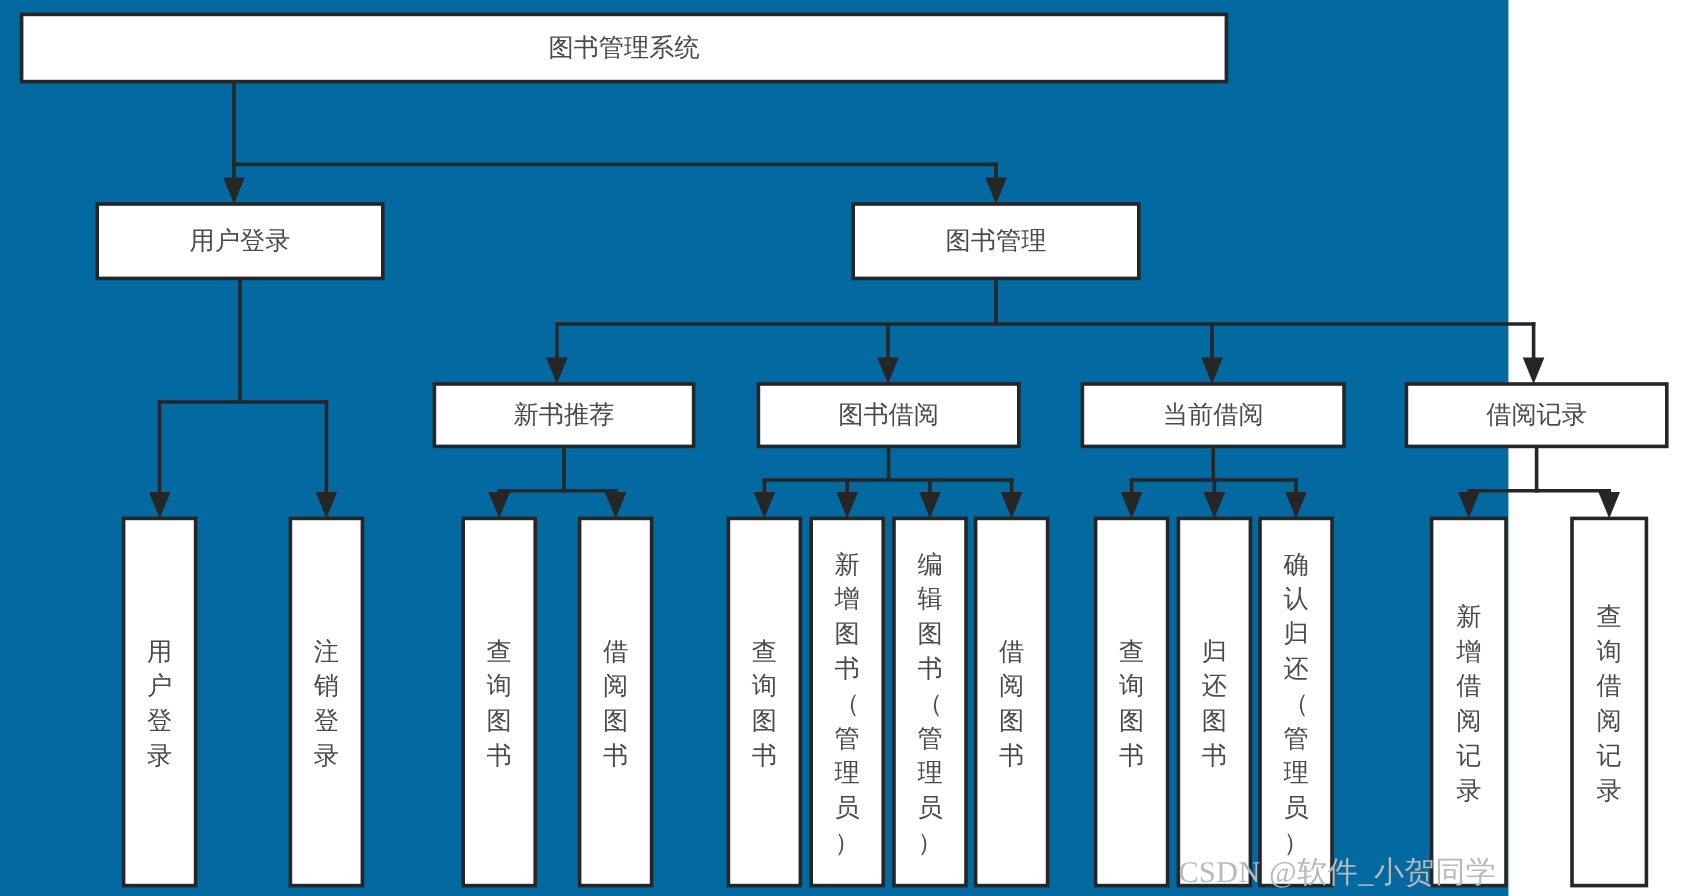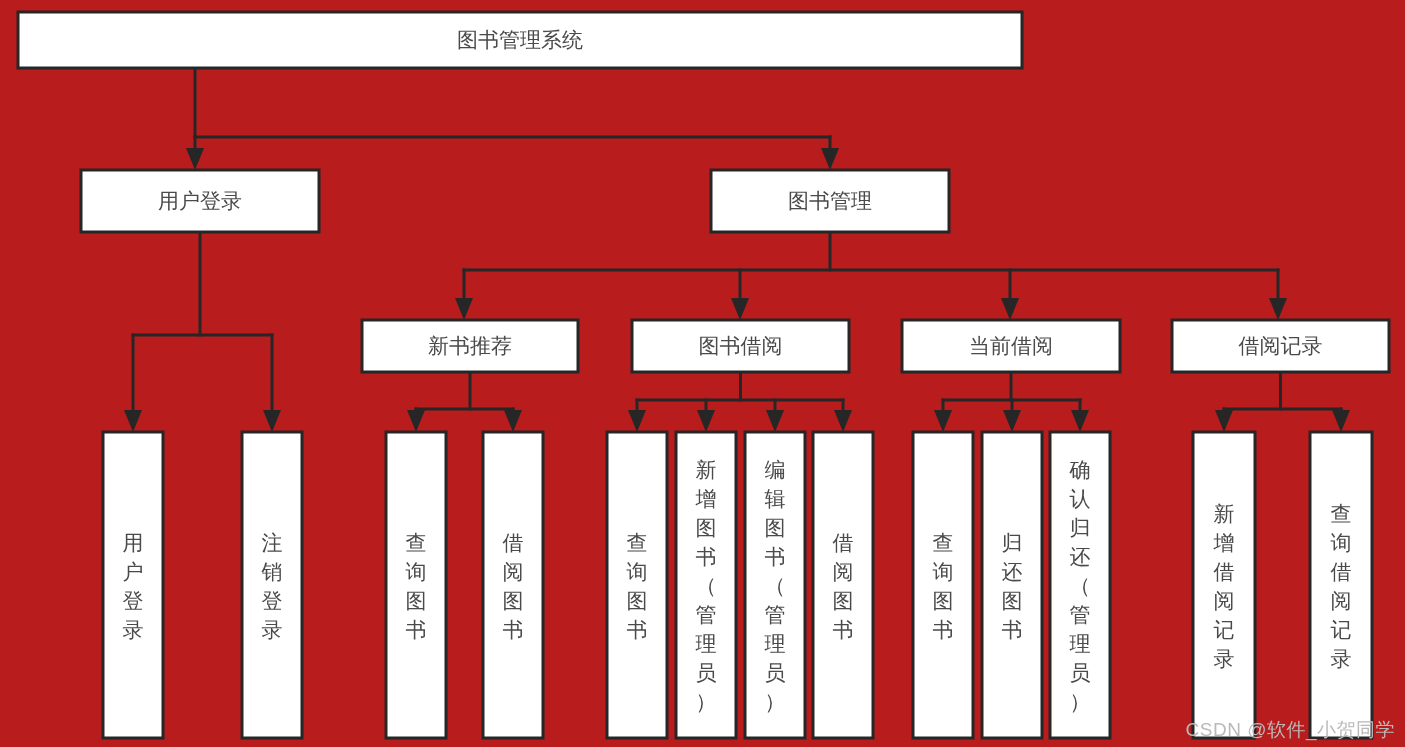--- a/index.html
+++ b/index.html
@@ -8,23 +8,23 @@
     background: #ffffff;
   }
   body {
     width: 1405px;
     height: 747px;
     font-family: "Liberation Sans", "DejaVu Sans", sans-serif;
     overflow: hidden;
   }
   #diagram-root {
     position: relative;
-    width: 1405px;
+    width: 1257px;
     height: 747px;
-    background: #b91c1c;
+    background: #0369a1;
   }
   svg#flow {
     position: absolute;
     left: 0;
     top: 0;
     width: 1405px;
     height: 747px;
     display: block;
   }
   .node-rect {
@@ -52,22 +52,22 @@
   .node-label-v {
     fill: #4a4a4a;
     font-family: "Liberation Sans", "DejaVu Sans", sans-serif;
     font-size: 21px;
     text-anchor: middle;
   }
   .watermark {
     position: absolute;
     right: 10px;
     bottom: 4px;
-    font-family: Liberation Sans, sans-serif;
-    font-size: 19px;
+    font-family: Liberation Serif, serif;
+    font-size: 25px;
     color: #b9b9b9;
     letter-spacing: 0.5px;
     white-space: nowrap;
     user-select: none;
   }
 </style>
 </head>
 <body>
 
 <div id="diagram-root">

